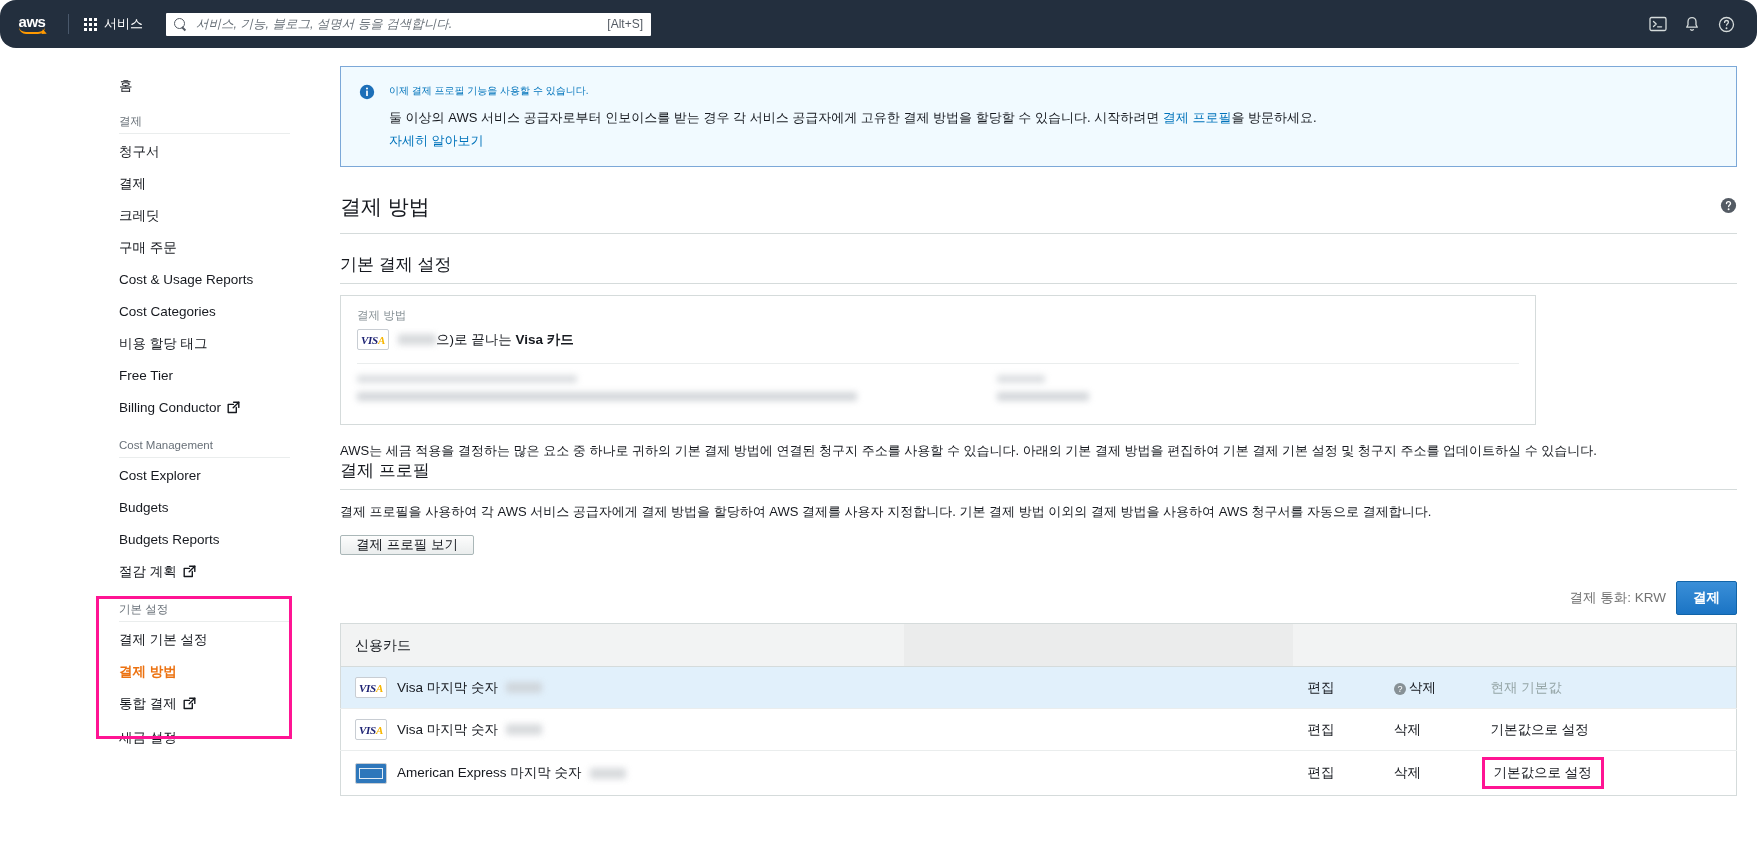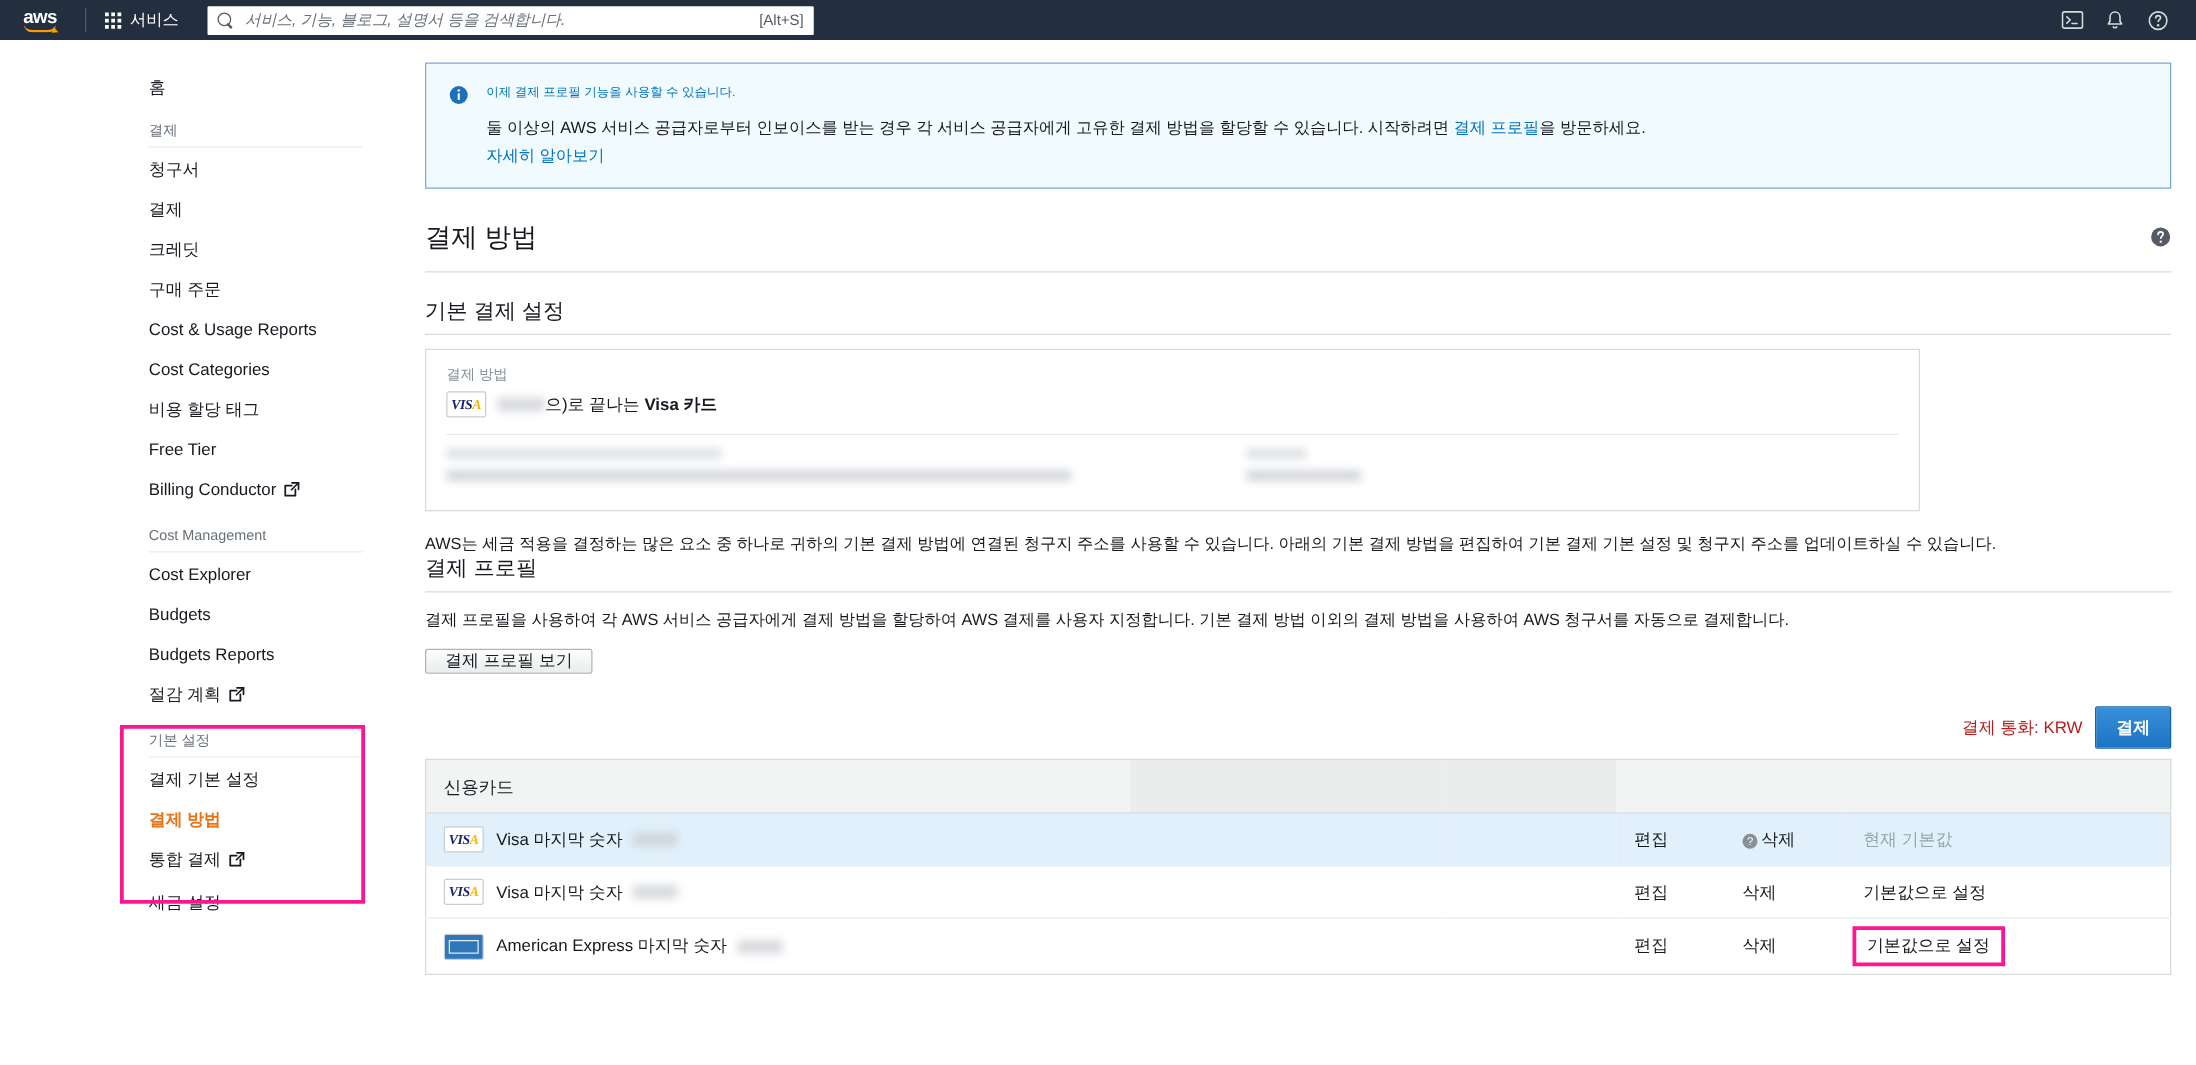--- a/index.html
+++ b/index.html
@@ -8,26 +8,27 @@
     width: 1757px; height: 852px;
     overflow: hidden;
     background: #ffffff;
     font-family: "Liberation Sans", "DejaVu Sans", sans-serif;
     font-size: 13px;
     color: #16191f;
   }
 
   
   .topnav {
-    height: 32px;
+    height: 48px;
     background: #232f3e;
     display: flex;
     align-items: center;
     padding: 0 10px;
     position: relative;
+    border-radius: 16px;
   }
   .aws-logo {
     width: 44px; height: 26px;
     display: flex; flex-direction: column;
     align-items: center; justify-content: center;
     margin-right: 8px;
     cursor: pointer;
   }
   .aws-logo .aws-text {
     color: #fff; font-weight: bold; font-size: 15px;
@@ -240,21 +241,21 @@
     padding: 7px 16px; font-size: 13.5px; color: #fff;
     cursor: pointer; font-family: "Liberation Sans", sans-serif;
     font-weight: bold;
   }
 
   .currency-row {
     display: flex; align-items: center; justify-content: flex-end;
     gap: 10px; margin-top: 26px; margin-bottom: 8px;
     padding-right: 0;
   }
-  .currency-label { font-size: 13.5px; color: #b91c1c; }
+  .currency-label { font-size: 13.5px; color: #737373; }
 
   
   table.cards {
     width: 100%; border-collapse: collapse;
     border: 1px solid #d5dbdb; background: #fff;
     table-layout: fixed;
   }
   table.cards thead th {
     background: #f2f3f3;
     border-bottom: 1px solid #d5dbdb;

